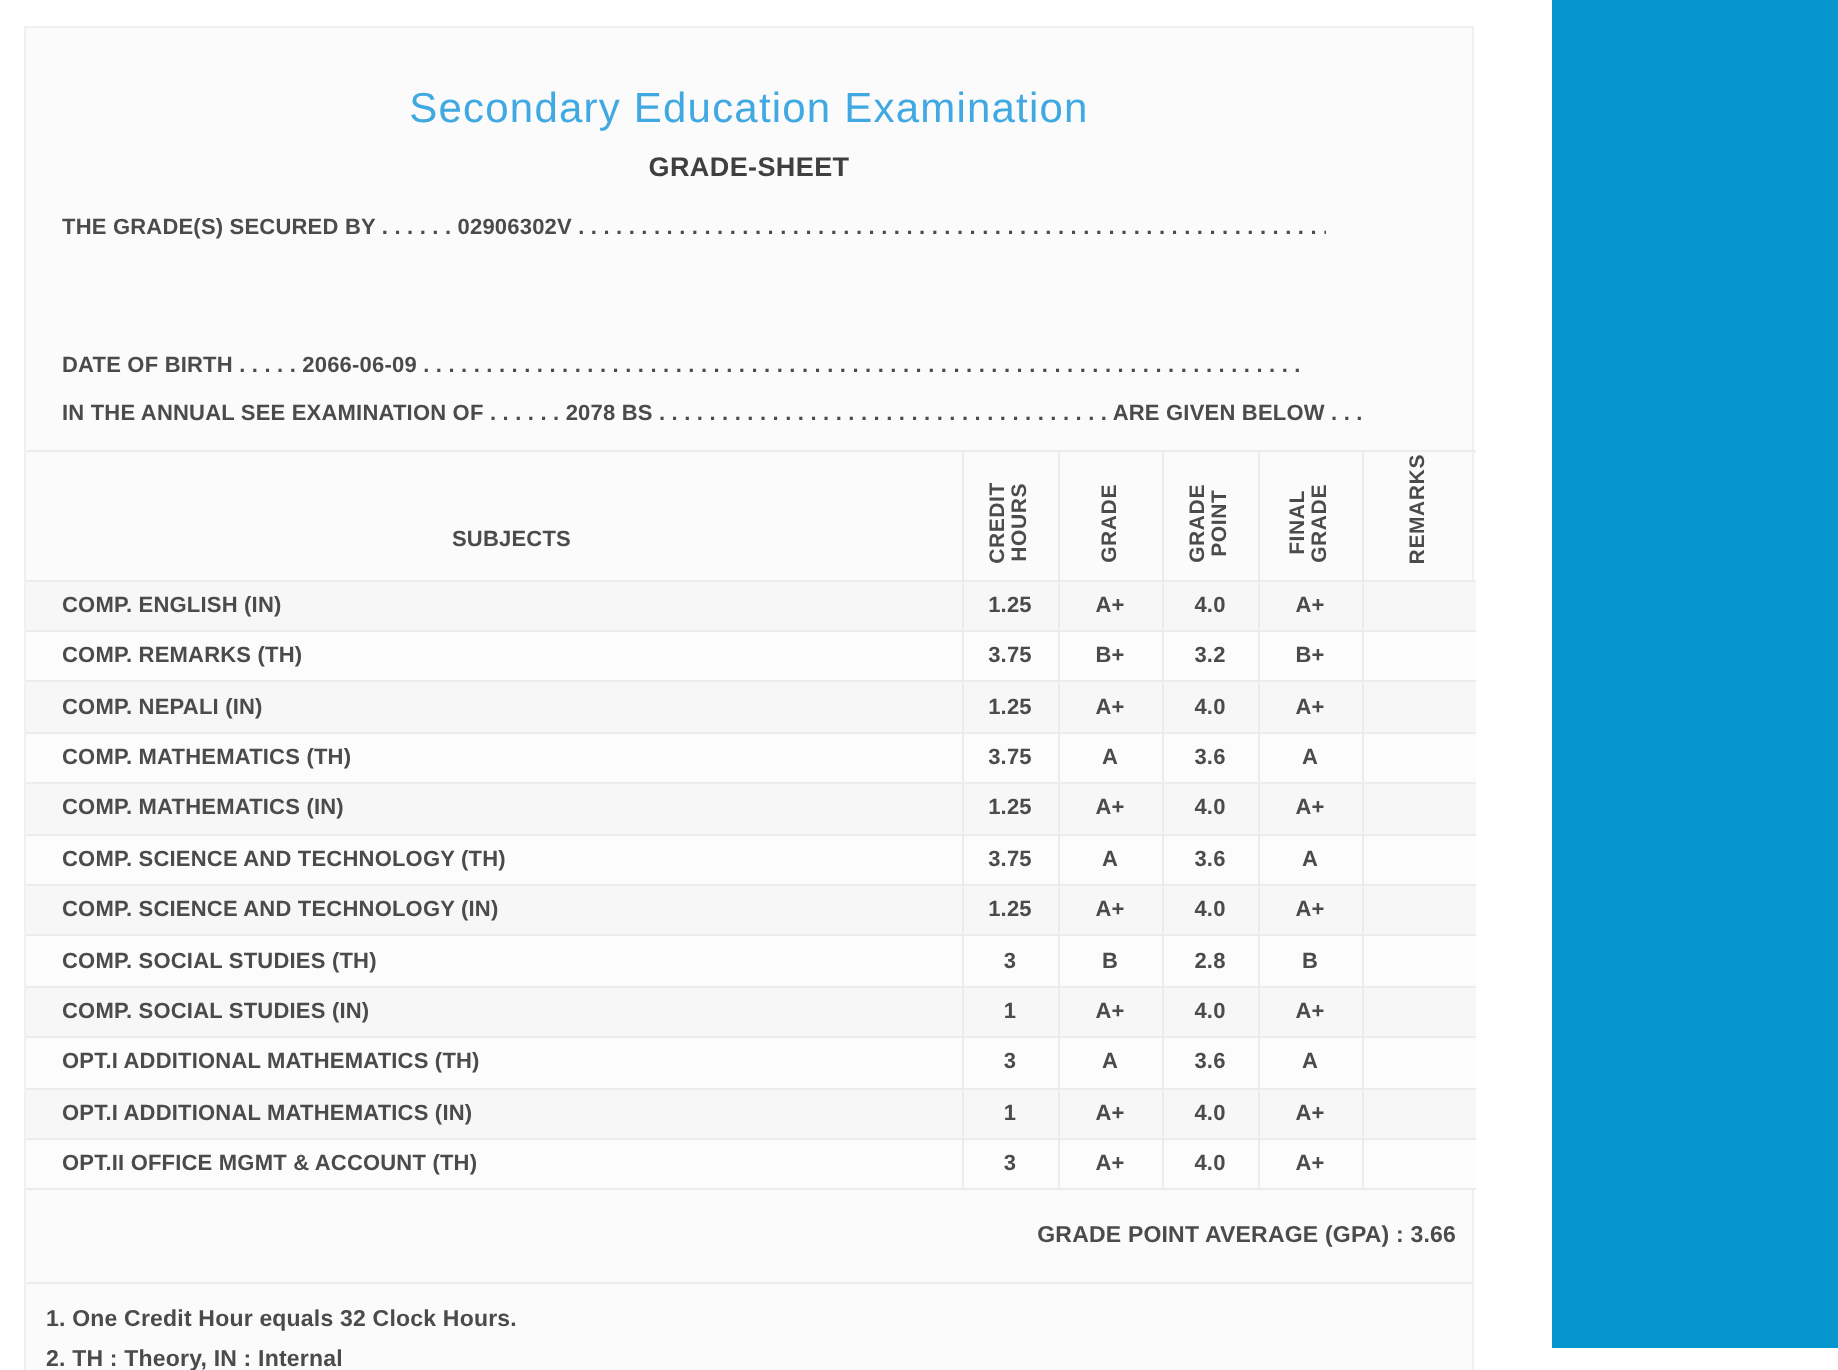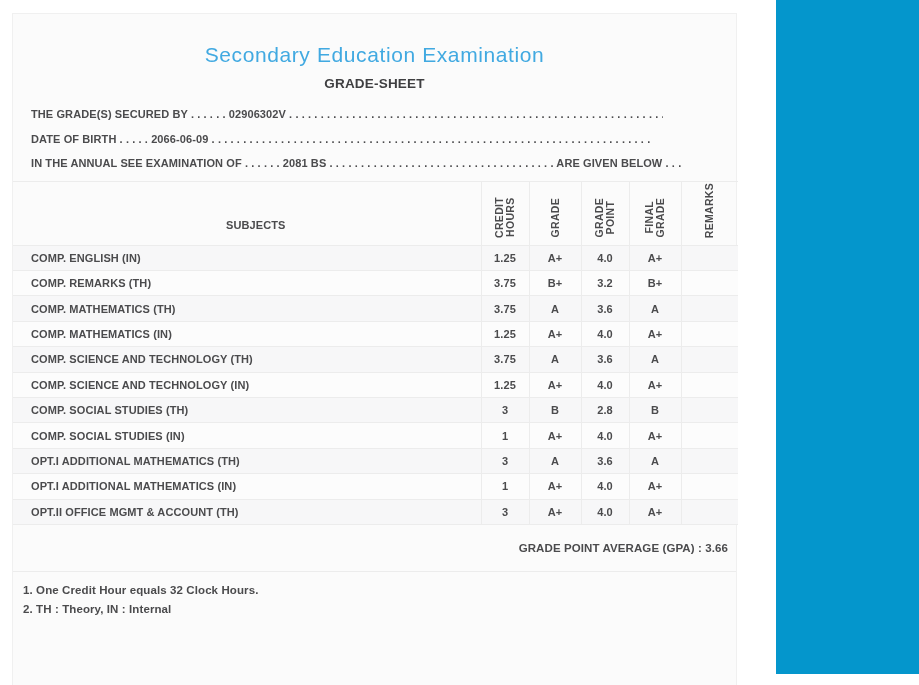--- a/index.html
+++ b/index.html
@@ -19,21 +19,21 @@
   .page-subtitle{
     margin-top:9px;text-align:center;font-size:13.5px;font-weight:700;
     color:#3f3f41;letter-spacing:0.2px;
   }
   .info-block{margin-top:11px;padding-left:18px;}
   .info-line{
     font-size:11px;font-weight:700;line-height:24.5px;white-space:nowrap;
     overflow:hidden;letter-spacing:0.1px;
   }
   .info-line.clip1{width:632px;}
-  .info-line.clip2{width:622px;}
+  .info-line.clip2{width:622px;margin-top:44px;}
   table.grades{
     width:725px;border-collapse:collapse;table-layout:fixed;
     margin-top:5px;
   }
   table.grades th,table.grades td{
     box-sizing:border-box;font-size:11px;font-weight:700;color:#4b4b4d;
     letter-spacing:0.1px;
   }
   thead tr{border-top:1px solid #ececec;}
   th.subjects{
@@ -71,21 +71,21 @@
 <body>
 
 <div class="card">
 
   <div class="page-title">Secondary Education Examination</div>
   <div class="page-subtitle">GRADE-SHEET</div>
 
   <div class="info-block">
     <div class="info-line clip1"><span>THE GRADE(S) SECURED BY</span><span> . . . . . . </span><span>02906302V</span><span> . . . . . . . . . . . . . . . . . . . . . . . . . . . . . . . . . . . . . . . . . . . . . . . . . . . . . . . . . . . .</span></div>
     <div class="info-line clip2"><span>DATE OF BIRTH</span><span> . . . . . </span><span>2066-06-09</span><span> . . . . . . . . . . . . . . . . . . . . . . . . . . . . . . . . . . . . . . . . . . . . . . . . . . . . . . . . . . . . . . . . . . . . . .</span></div>
-    <div class="info-line"><span>IN THE ANNUAL SEE EXAMINATION OF</span><span> . . . . . . </span><span>2081 BS</span><span> . . . . . . . . . . . . . . . . . . . . . . . . . . . . . . . . . . . . </span><span>ARE GIVEN BELOW . . .</span></div>
+    <div class="info-line"><span>IN THE ANNUAL SEE EXAMINATION OF</span><span> . . . . . . </span><span>2078 BS</span><span> . . . . . . . . . . . . . . . . . . . . . . . . . . . . . . . . . . . . </span><span>ARE GIVEN BELOW . . .</span></div>
   </div>
 
   <table class="grades">
     <colgroup>
       <col style="width:468px">
         <col style="width:48px">
         <col style="width:52px">
       <col style="width:48px">
         <col style="width:52px">
         <col style="width:57px">
@@ -114,20 +114,28 @@
         </tr>
         <tr>
           <td class="sub">COMP. REMARKS (TH)</td>
           <td class="val">3.75</td>
           <td class="val">B+</td>
           <td class="val">3.2</td>
           <td class="val">B+</td>
           <td class="val"></td>
         </tr>
         <tr>
+          <td class="sub">COMP. NEPALI (IN)</td>
+          <td class="val">1.25</td>
+          <td class="val">A+</td>
+          <td class="val">4.0</td>
+          <td class="val">A+</td>
+          <td class="val"></td>
+        </tr>
+        <tr>
           <td class="sub">COMP. MATHEMATICS (TH)</td>
           <td class="val">3.75</td>
           <td class="val">A</td>
           <td class="val">3.6</td>
           <td class="val">A</td>
           <td class="val"></td>
         </tr>
         <tr>
           <td class="sub">COMP. MATHEMATICS (IN)</td>
           <td class="val">1.25</td>

